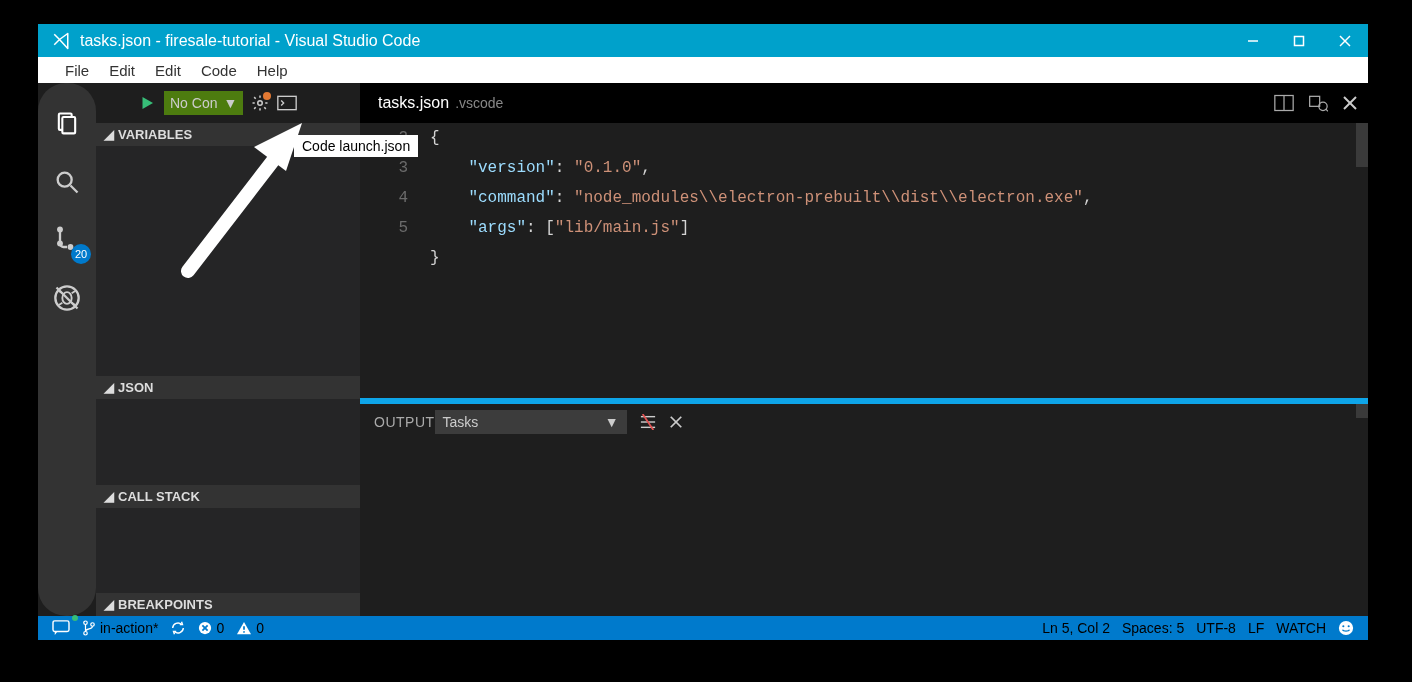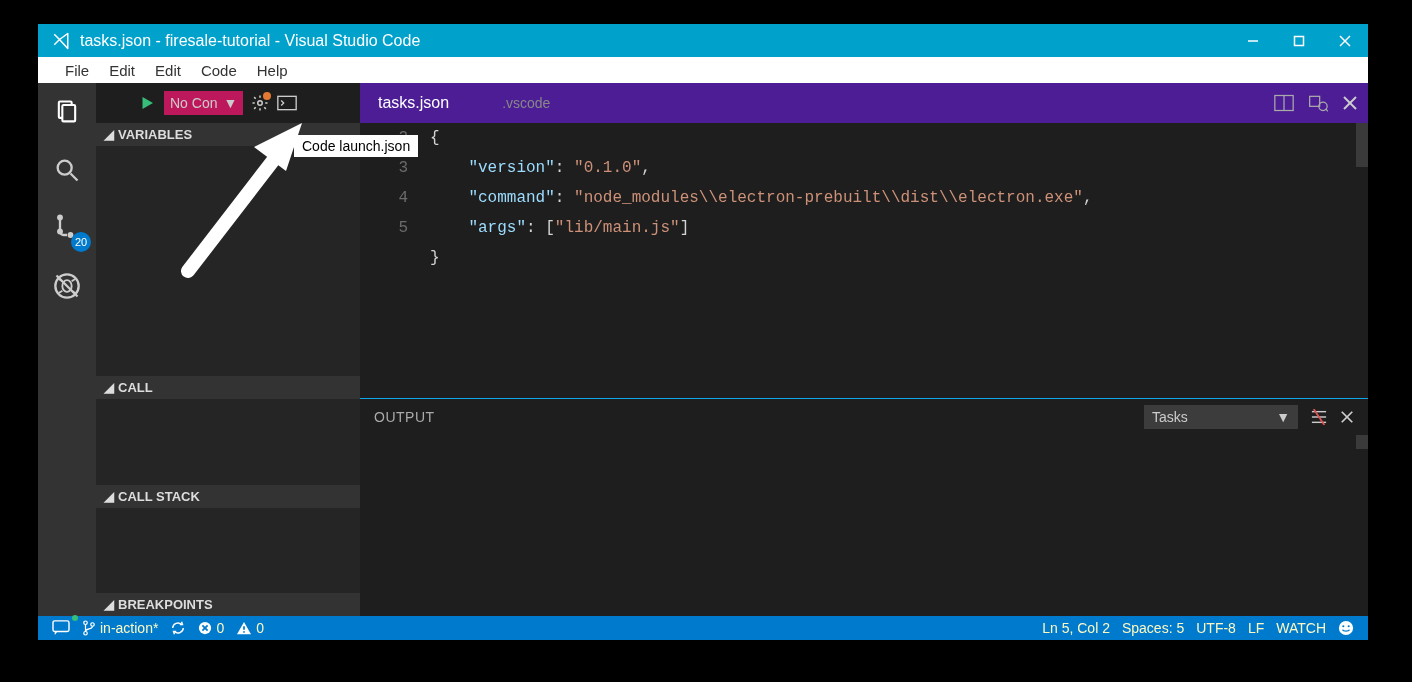--- a/index.html
+++ b/index.html
@@ -66,20 +66,22 @@
   background: #1e1e1e;
   position: relative;
   min-height: 0;
 }
 .activitybar {
   width: 58px;
   background: #333333;
   display: flex;
   flex-direction: column;
   align-items: center;
+  padding-top: 12px;
+  border-radius: 28px;
 }
 .activitybar .act-btn {
   width: 58px;
   height: 58px;
   display: flex;
   align-items: center;
   justify-content: center;
   position: relative;
   color: #ccc;
 }
@@ -109,21 +111,21 @@
   height: 40px;
   background: #1e1e1e;
   display: flex;
   align-items: center;
   padding-left: 42px;
   gap: 8px;
   position: relative;
 }
 .play-btn { color: #37be78; }
 .config-select {
-  background: #be185d;
+  background: #4d7c0f;
   color: #ccc;
   font-size: 14px;
   height: 24px;
   padding: 0 6px;
   display: flex;
   align-items: center;
   gap: 6px;
 }
 .gear-btn { position: relative; color: #ccc; }
 .gear-dot {
@@ -163,27 +165,26 @@
 .panel-body.callstack { min-height: 54px; }
 .editor-area {
   flex: 1;
   display: flex;
   flex-direction: column;
   position: relative;
   min-width: 0;
 }
 .editor-tabs {
   height: 40px;
-  background: #4c1d95;
+  background: #000000;
   display: flex;
   align-items: center;
   padding-left: 18px;
   color: #ccc;
   font-size: 16px;
-  gap: 47px;
 }
 .editor-tabs .tab-name { color: #fff; }
 .editor-tabs .tab-path { color: #888; margin-left: 6px; font-size: 14px; }
 .editor-actions {
   margin-left: auto;
   margin-right: 10px;
   display: flex;
   gap: 14px;
   color: #aaa;
   align-items: center;
@@ -216,60 +217,60 @@
 .minimap-strip {
   position: absolute;
   right: 0;
   top: 0;
   width: 12px;
   height: 44px;
   background: #3a3a3a;
 }
 .output-panel {
   height: 218px;
-  border-top: 1px solid #0ea5e9;
+  border-top: 6px solid #0ea5e9;
   background: #1e1e1e;
   display: flex;
-  flex-direction: column;
+  flex-direction: row;
 }
 .output-header {
   height: 36px;
   display: flex;
   align-items: center;
   padding: 0 14px;
   color: #aaa;
   font-size: 14px;
 }
 .output-title { letter-spacing: 0.5px; }
 .output-spacer { flex: 1; }
 .output-select {
   background: #3c3c3c;
   color: #ccc;
   height: 24px;
-  width: 154px;
+  width: 192px;
   padding: 0 8px;
   display: flex;
   align-items: center;
   justify-content: space-between;
   font-size: 14px;
 }
 .output-actions { display: flex; gap: 12px; margin-left: 12px; align-items: center; color:#ccc; }
 .output-minimap-strip {
   position: absolute;
   right: 0;
   width: 12px;
   height: 14px;
   background: #3a3a3a;
 }
 .statusbar {
   height: 24px;
   background: #007acc;
   display: flex;
   align-items: center;
-  color: #fef9c3;
+  color: #000000;
   font-size: 14px;
   padding: 0 8px;
 }
 .statusbar .sb-item {
   display: flex;
   align-items: center;
   gap: 4px;
   padding: 0 6px;
   height: 100%;
 }
@@ -394,21 +395,21 @@
       </div>
 
       <div class="panel-section">
         <span>◢</span>
         <span>VARIABLES</span>
       </div>
       <div class="panel-body variables"></div>
 
       <div class="panel-section">
         <span>◢</span>
-        <span>CALL</span>
+        <span>JSON</span>
       </div>
       <div class="panel-body watch"></div>
 
       <div class="panel-section">
         <span>◢</span>
         <span>CALL STACK</span>
       </div>
       <div class="panel-body callstack"></div>
 
       <div class="panel-section">

